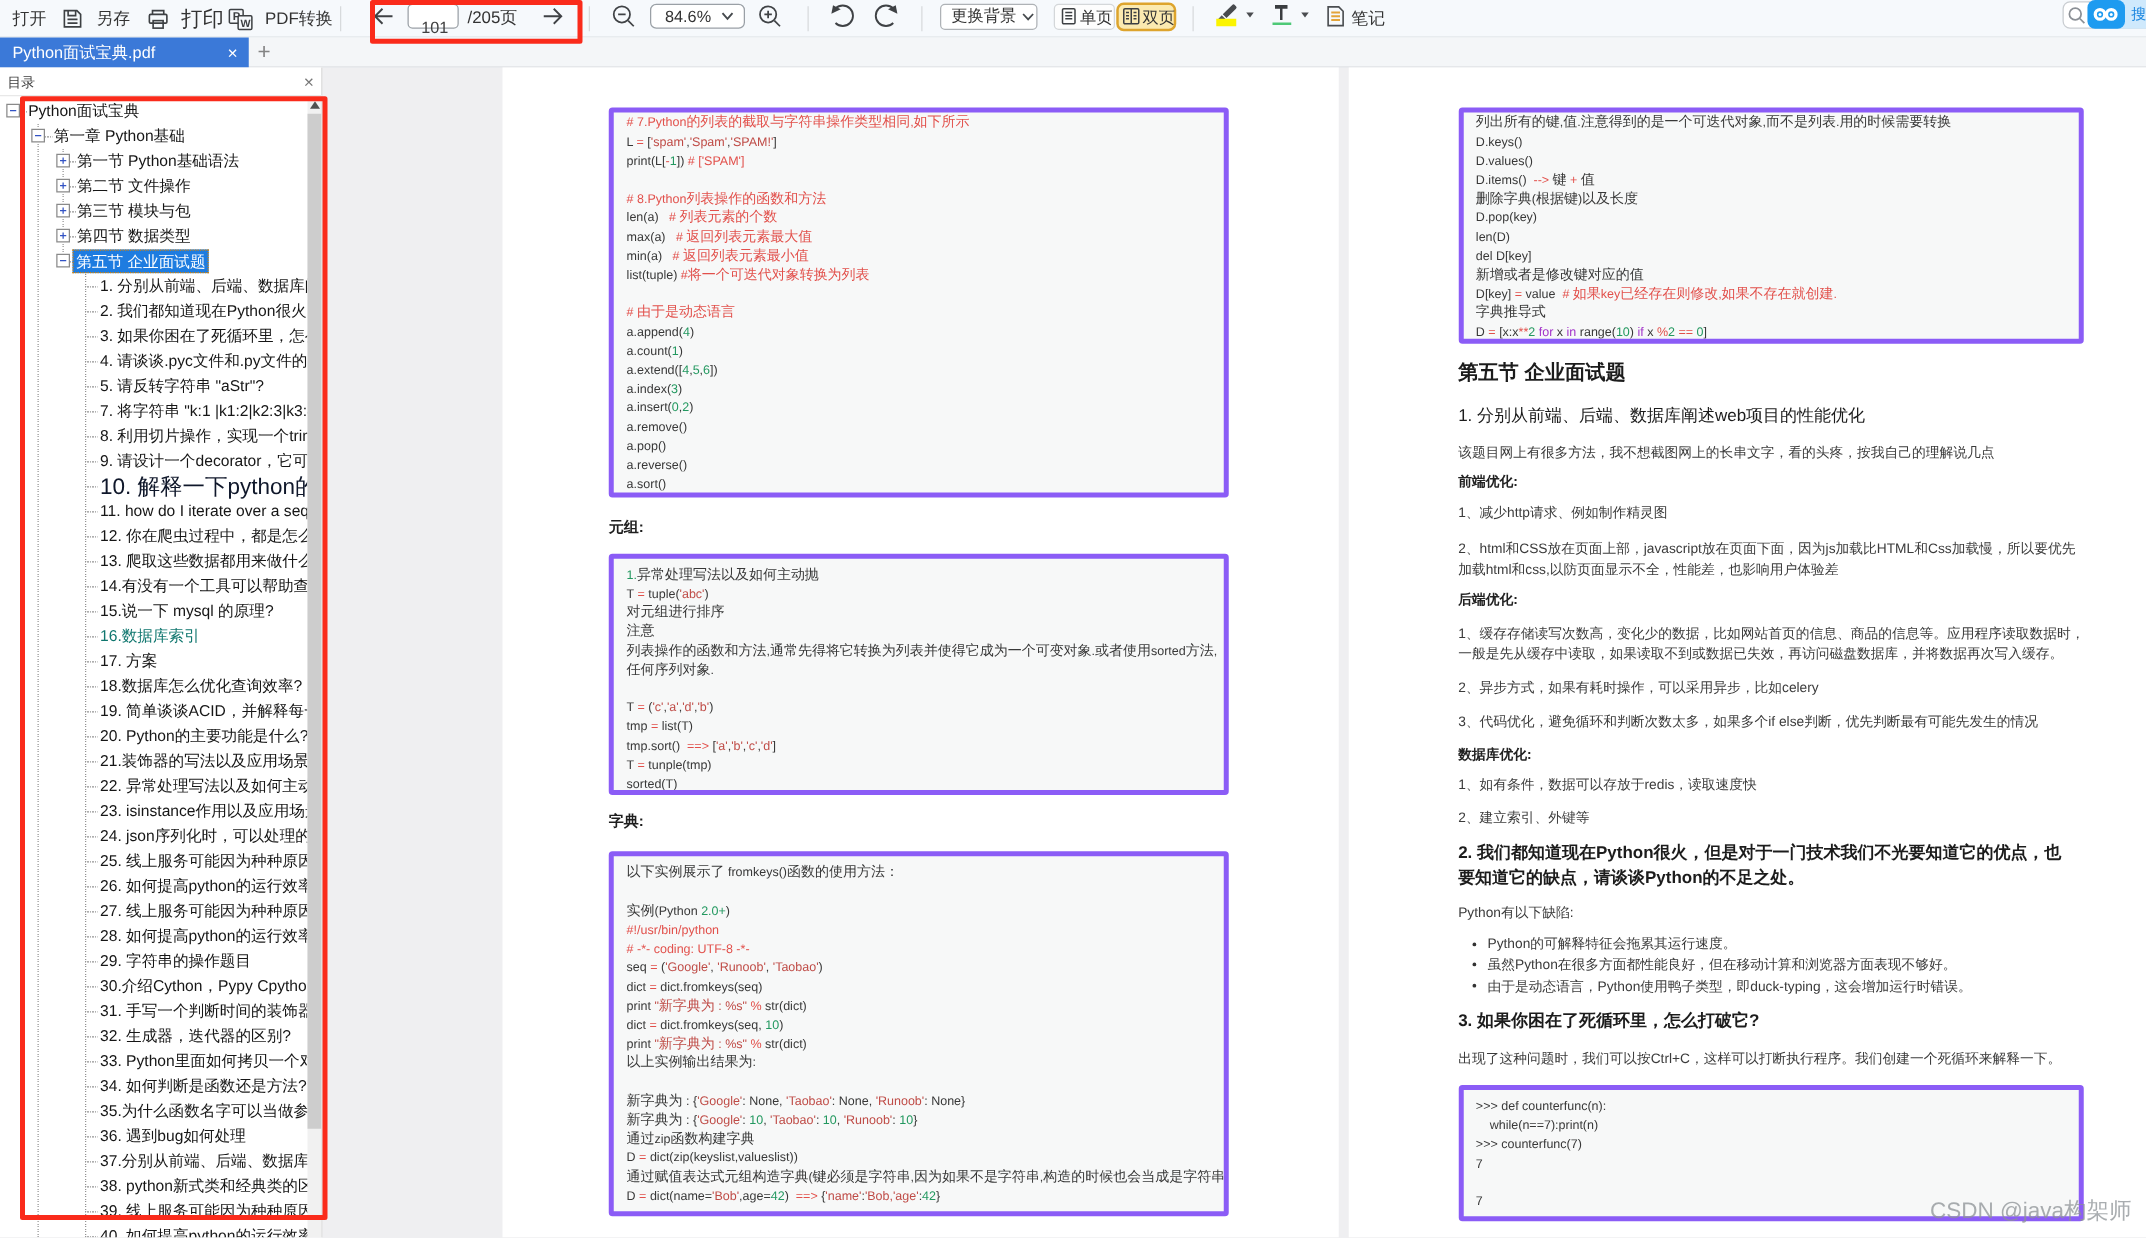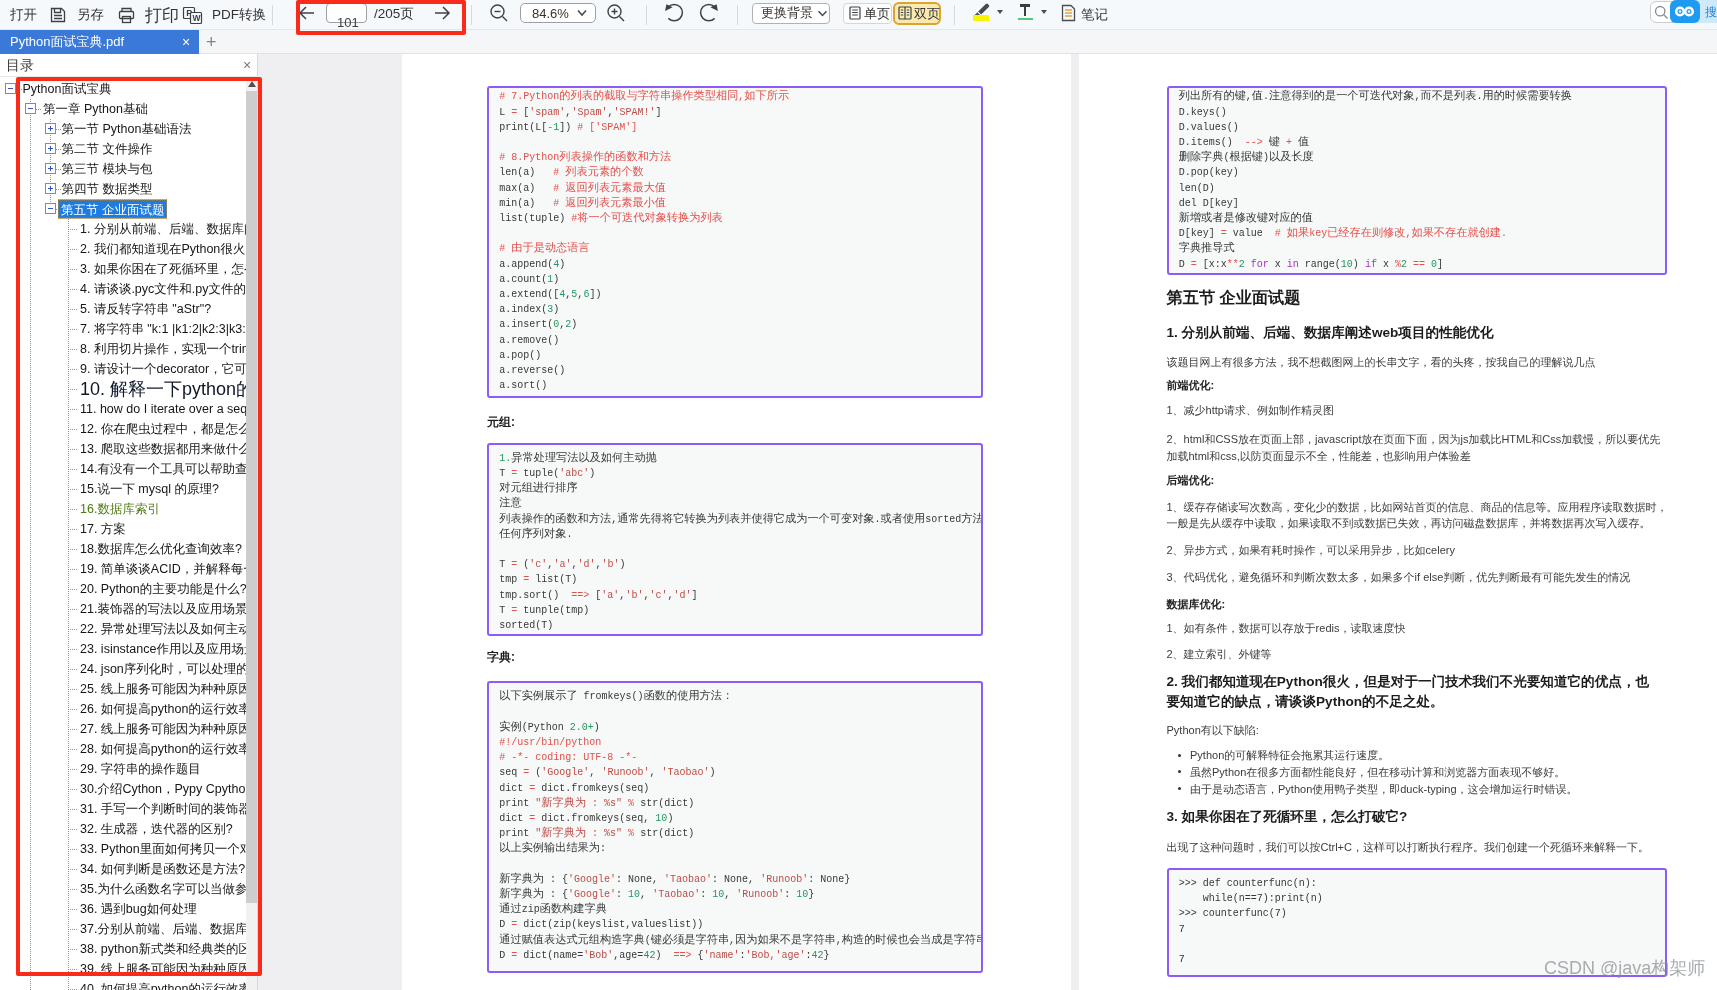--- a/index.html
+++ b/index.html
@@ -1,18 +1,18 @@
 <!DOCTYPE html>
 <html><head><meta charset="utf-8">
 <style>
 *{margin:0;padding:0;box-sizing:border-box}
 html,body{width:1717px;height:990px;overflow:hidden;font-family:"Liberation Sans",sans-serif;background:#efeff1;position:relative}
 .abs{position:absolute}
 .tl{position:absolute;white-space:pre;transform:translateY(-50%);color:#3b3b3b}
-pre{position:absolute;font-family:Liberation Mono, monospace;font-size:10px;line-height:15.2px;color:#383838;background:#f7f8f8;border:2px solid #8b5cf6;border-radius:3px;overflow:hidden;white-space:pre}
+pre{position:absolute;font-family:Liberation Sans, sans-serif;font-size:10px;line-height:15.2px;color:#383838;background:#f7f8f8;border:4px solid #8b5cf6;border-radius:3px;overflow:hidden;white-space:pre}
 .c{font-size:11.2px}
 .r{color:#e2504b}.s{color:#bf4b46}.g{color:#22985f}.k{color:#a233c9}
 .vd{position:absolute;width:1px;background-image:repeating-linear-gradient(to bottom,#949494 0 1px,transparent 1px 2px)}
 .hd{position:absolute;height:1px;background-image:repeating-linear-gradient(to right,#949494 0 1px,transparent 1px 2px)}
 .eb{position:absolute;width:11px;height:11px;background:#fff;border:1px solid #8a8a8a}
 .eb .mi{position:absolute;left:2px;top:4px;width:5px;height:1px;background:#3353c4}
 .eb .pl{position:absolute;left:4px;top:2px;width:1px;height:5px;background:#3353c4}
 .sep{position:absolute;top:5px;width:1px;height:20px;background:#d7dadc}
 .redbox{position:absolute;border:4px solid #fa2b1b;border-radius:2px;z-index:50}
 svg{position:absolute;overflow:visible}
@@ -125,21 +125,21 @@
 <circle cx="6" cy="6.5" r="1.2" fill="#fff" stroke="none"></circle>
     <circle cx="15" cy="6.5" r="1.2" fill="#fff" stroke="none"></circle>
   </svg>
 <div class="tl" style="left:1705px;top:12px;font-size:12px;color:#1c87e0">搜</div>
 <div class="abs" style="left:0;top:30px;width:1717px;height:24px;background:#f4f6f8;border-bottom:1px solid #dfe2e5"></div>
 <div class="abs" style="left:0;top:30px;width:199px;height:24px;background:#3b79d8"></div>
 <div class="tl" style="left:10px;top:42px;font-size:13px;color:#fff">Python面试宝典.pdf</div>
 <div class="tl" style="left:182px;top:42px;font-size:14px;color:#fff">×</div>
 <div class="tl" style="left:206px;top:42px;font-size:18px;color:#848484">+</div>
 <div class="abs" style="left:0;top:54px;width:258px;height:936px;background:#fff;border-right:1px solid #d8d8d8"></div>
-<div class="tl" style="left:6px;top:65.5px;font-size:14px;color:#3c3c3c">目录</div>
+<div class="tl" style="left:6px;top:65.5px;font-size:11px;color:#3c3c3c">目录</div>
 <div class="tl" style="left:243px;top:65px;font-size:14px;color:#777">×</div>
 <div class="abs" style="left:0;top:76px;width:258px;height:1px;background:#e8e8e8"></div>
 <div class="abs" style="left:0;top:77px;width:246px;height:913px;overflow:hidden">
 <div class="vd" style="left:30px;top:22px;height:891px"></div>
 <div class="vd" style="left:50px;top:42px;height:89.5px"></div>
 <div class="vd" style="left:68px;top:140px;height:773px"></div>
 <div class="hd" style="left:16.5px;top:11.5px;width:5.0px"></div>
 <div class="tl" style="left:22.5px;top:11.5px;font-size:12.5px;color:#161616;">Python面试宝典</div>
 <div class="eb" style="left:5.0px;top:6.0px">
       <div class="mi"></div>
@@ -200,21 +200,21 @@
 <div class="tl" style="left:80px;top:331.5px;font-size:12.5px;color:#161616;">11. how do I iterate over a seq</div>
 <div class="hd" style="left:68px;top:351.5px;width:10px"></div>
 <div class="tl" style="left:80px;top:351.5px;font-size:12.5px;color:#161616;">12. 你在爬虫过程中，都是怎么处</div>
 <div class="hd" style="left:68px;top:371.5px;width:10px"></div>
 <div class="tl" style="left:80px;top:371.5px;font-size:12.5px;color:#161616;">13. 爬取这些数据都用来做什么用</div>
 <div class="hd" style="left:68px;top:391.5px;width:10px"></div>
 <div class="tl" style="left:80px;top:391.5px;font-size:12.5px;color:#161616;">14.有没有一个工具可以帮助查找</div>
 <div class="hd" style="left:68px;top:411.5px;width:10px"></div>
 <div class="tl" style="left:80px;top:411.5px;font-size:12.5px;color:#161616;">15.说一下 mysql 的原理?</div>
 <div class="hd" style="left:68px;top:431.5px;width:10px"></div>
-<div class="tl" style="left:80px;top:431.5px;font-size:12.5px;color:#4d7c0f;text-align:right;">16.数据库索引</div>
+<div class="tl" style="left:80px;top:431.5px;font-size:12.5px;color:#0f766e;text-align:right;">16.数据库索引</div>
 <div class="hd" style="left:68px;top:451.5px;width:10px"></div>
 <div class="tl" style="left:80px;top:451.5px;font-size:12.5px;color:#161616;">17. 方案</div>
 <div class="hd" style="left:68px;top:471.5px;width:10px"></div>
 <div class="tl" style="left:80px;top:471.5px;font-size:12.5px;color:#161616;">18.数据库怎么优化查询效率?</div>
 <div class="hd" style="left:68px;top:491.5px;width:10px"></div>
 <div class="tl" style="left:80px;top:491.5px;font-size:12.5px;color:#161616;">19. 简单谈谈ACID，并解释每一个</div>
 <div class="hd" style="left:68px;top:511.5px;width:10px"></div>
 <div class="tl" style="left:80px;top:511.5px;font-size:12.5px;color:#161616;">20. Python的主要功能是什么?</div>
 <div class="hd" style="left:68px;top:531.5px;width:10px"></div>
 <div class="tl" style="left:80px;top:531.5px;font-size:12.5px;color:#161616;">21.装饰器的写法以及应用场景</div>
@@ -328,21 +328,21 @@
 D[key] <span class="r">=</span> value  <span class="r"># <span class="c">如果</span>key<span class="c">已经存在则修改</span>,<span class="c">如果不存在就创建</span>.</span>
 <span class="c">字典推导式</span>
 D <span class="r">=</span> [x:x<span class="r">**</span><span class="g">2</span> <span class="k">for</span> x <span class="k">in</span> range(<span class="g">10</span>) <span class="k">if</span> x <span class="r">%</span><span class="g">2</span> <span class="r">==</span> <span class="g">0</span>]</pre>
 <pre style="left:1166.7px;top:868.3px;width:500.5px;height:108.7px;padding:5.7px 0 0 10px">&gt;&gt;&gt; def counterfunc(n):
     while(n==7):print(n)
 &gt;&gt;&gt; counterfunc(7)
 7
 
 7</pre>
 <div class="tl" style="left:1166.5px;top:298px;font-size:16.2px;font-weight:bold;color:#1c1c1c">第五节 企业面试题</div>
-<div class="tl" style="left:1166.5px;top:333px;font-size:13.6px;font-weight:bold;color:#1c1c1c">1. 分别从前端、后端、数据库阐述web项目的性能优化</div>
+<div class="tl" style="left:1166.5px;top:333px;font-size:13.6px;font-weight:normal;color:#1c1c1c">1. 分别从前端、后端、数据库阐述web项目的性能优化</div>
 <div class="tl" style="left:1166.5px;top:362px;font-size:11px">该题目网上有很多方法，我不想截图网上的长串文字，看的头疼，按我自己的理解说几点</div>
 <div class="tl" style="left:1166.5px;top:385px;font-size:11px;font-weight:bold;color:#222">前端优化:</div>
 <div class="tl" style="left:1166.5px;top:410px;font-size:11px">1、减少http请求、例如制作精灵图</div>
 <div class="tl" style="left:1166.5px;top:438.6px;font-size:11px">2、html和CSS放在页面上部，javascript放在页面下面，因为js加载比HTML和Css加载慢，所以要优先</div>
 <div class="tl" style="left:1166.5px;top:456.4px;font-size:11px">加载html和css,以防页面显示不全，性能差，也影响用户体验差</div>
 <div class="tl" style="left:1166.5px;top:480px;font-size:11px;font-weight:bold;color:#222">后端优化:</div>
 <div class="tl" style="left:1166.5px;top:506.9px;font-size:11px">1、缓存存储读写次数高，变化少的数据，比如网站首页的信息、商品的信息等。应用程序读取数据时，</div>
 <div class="tl" style="left:1166.5px;top:523.3px;font-size:11px">一般是先从缓存中读取，如果读取不到或数据已失效，再访问磁盘数据库，并将数据再次写入缓存。</div>
 <div class="tl" style="left:1166.5px;top:550px;font-size:11px">2、异步方式，如果有耗时操作，可以采用异步，比如celery</div>
 <div class="tl" style="left:1166.5px;top:576.7px;font-size:11px">3、代码优化，避免循环和判断次数太多，如果多个if else判断，优先判断最有可能先发生的情况</div>

